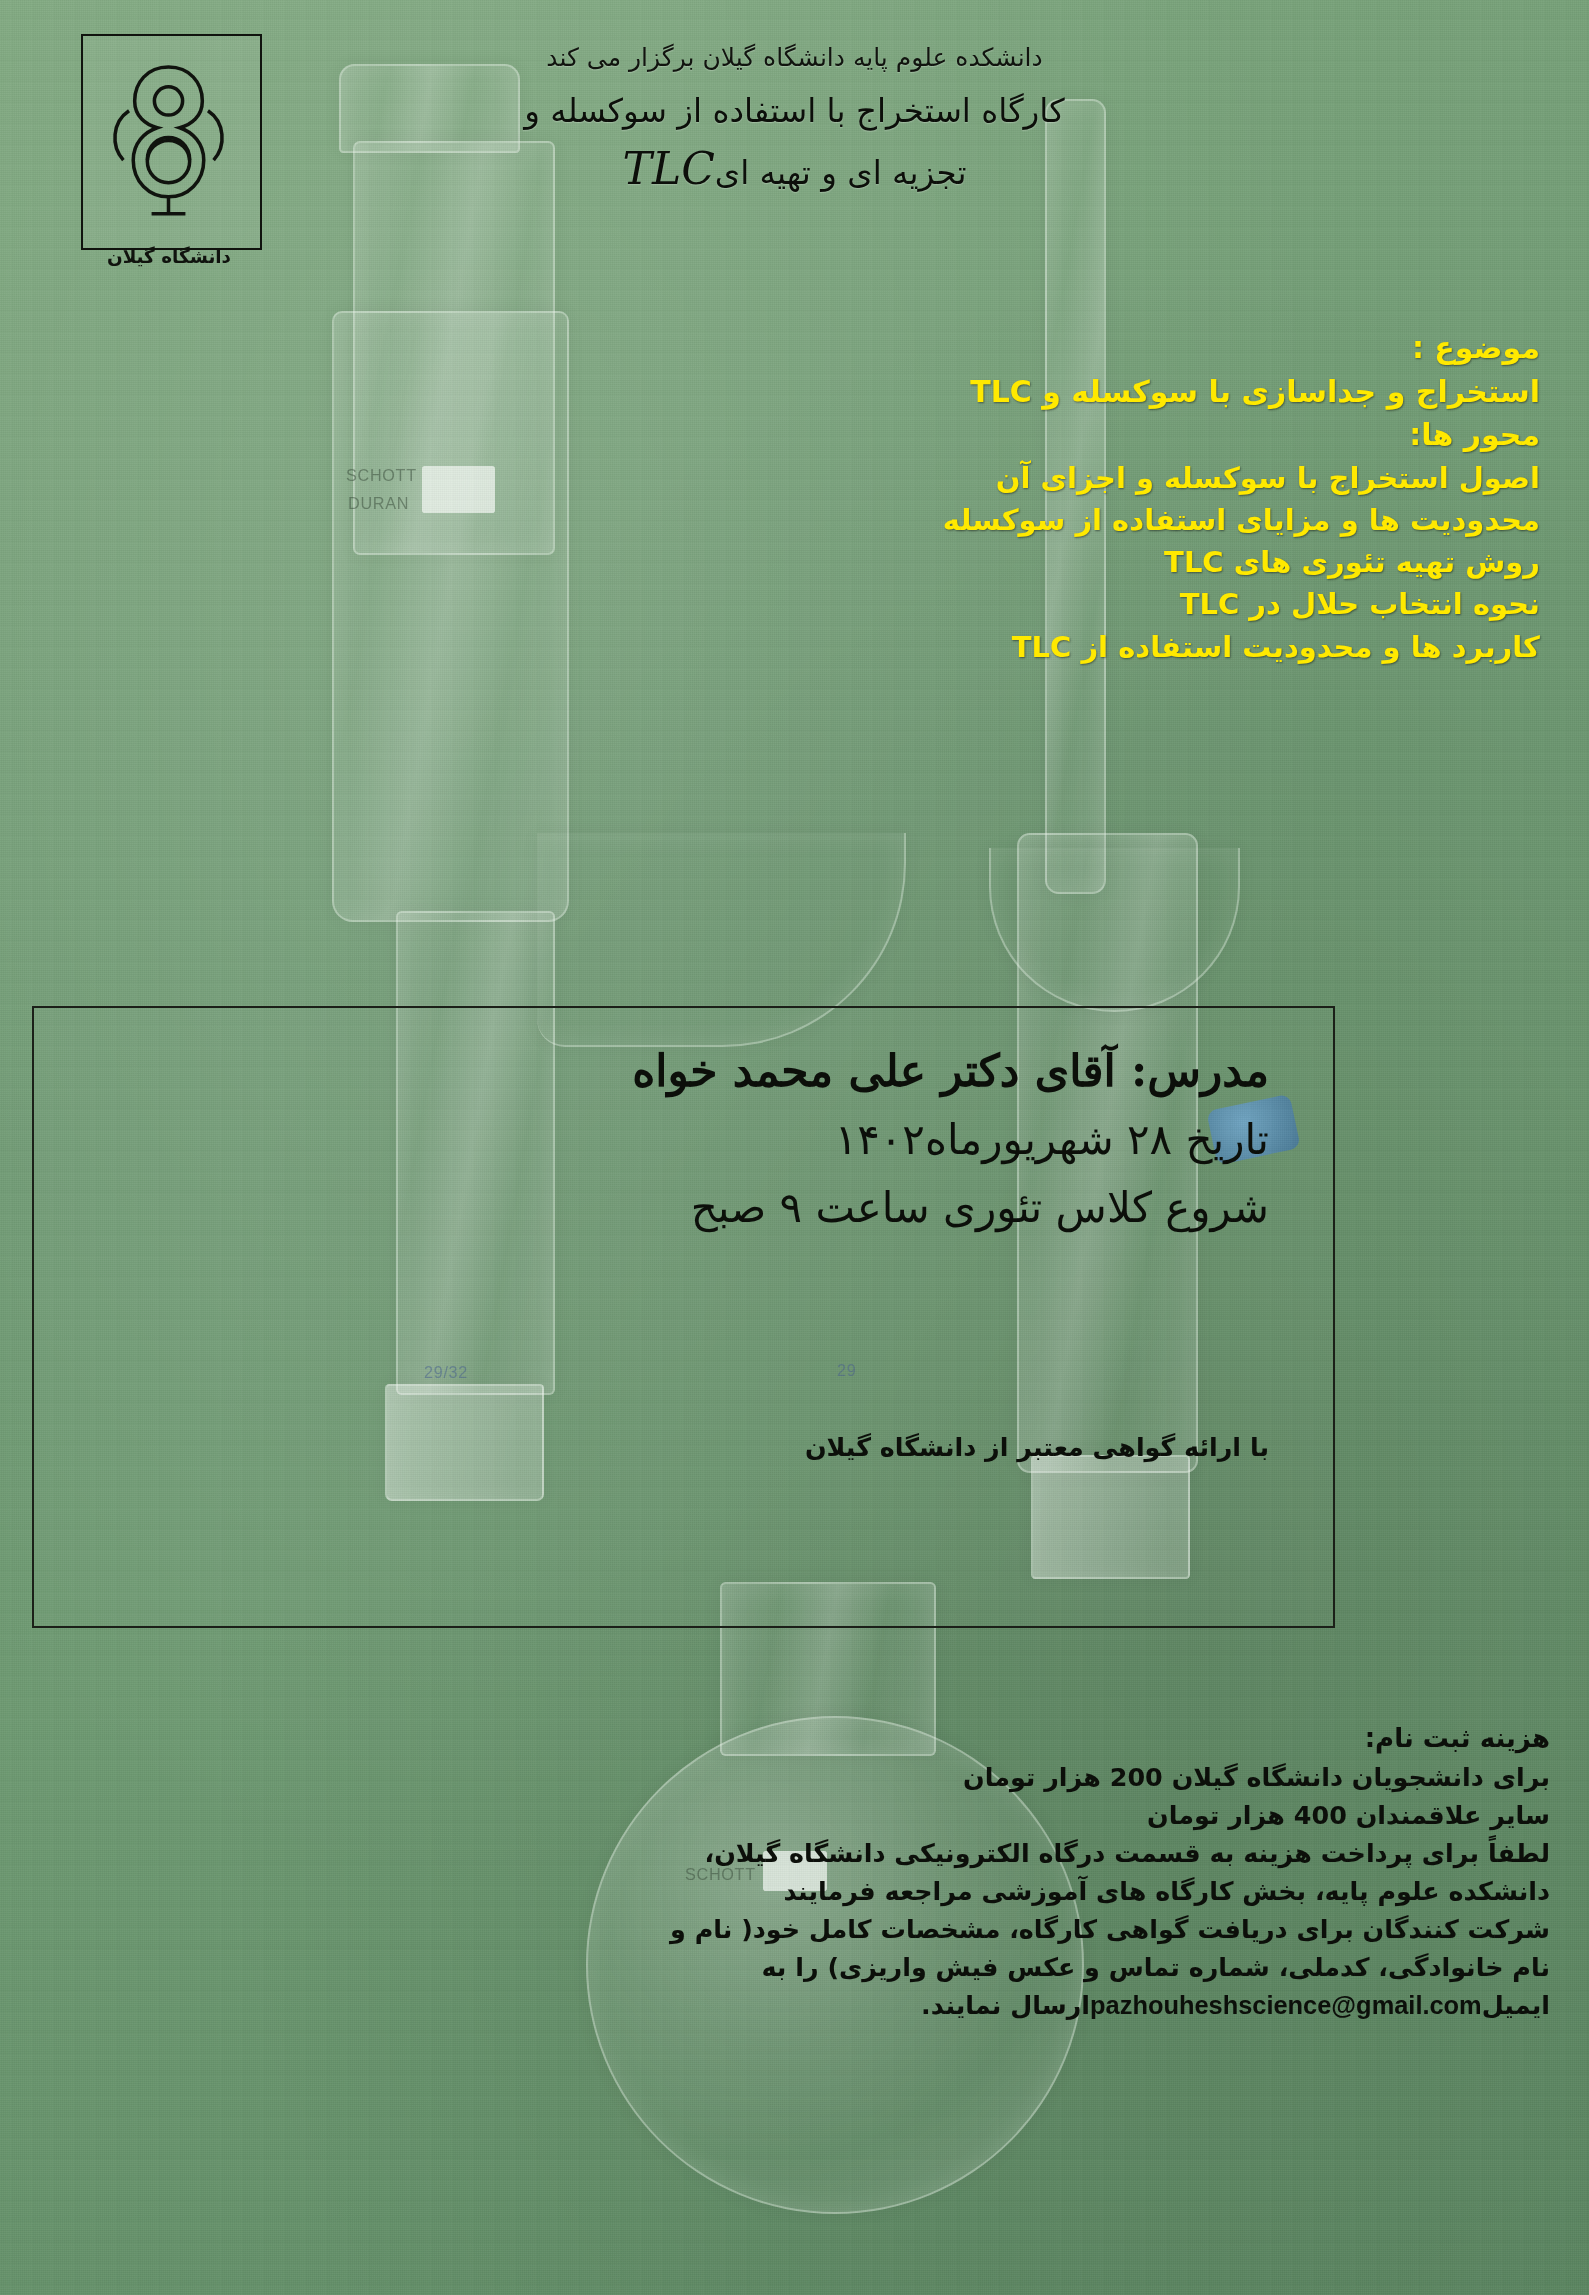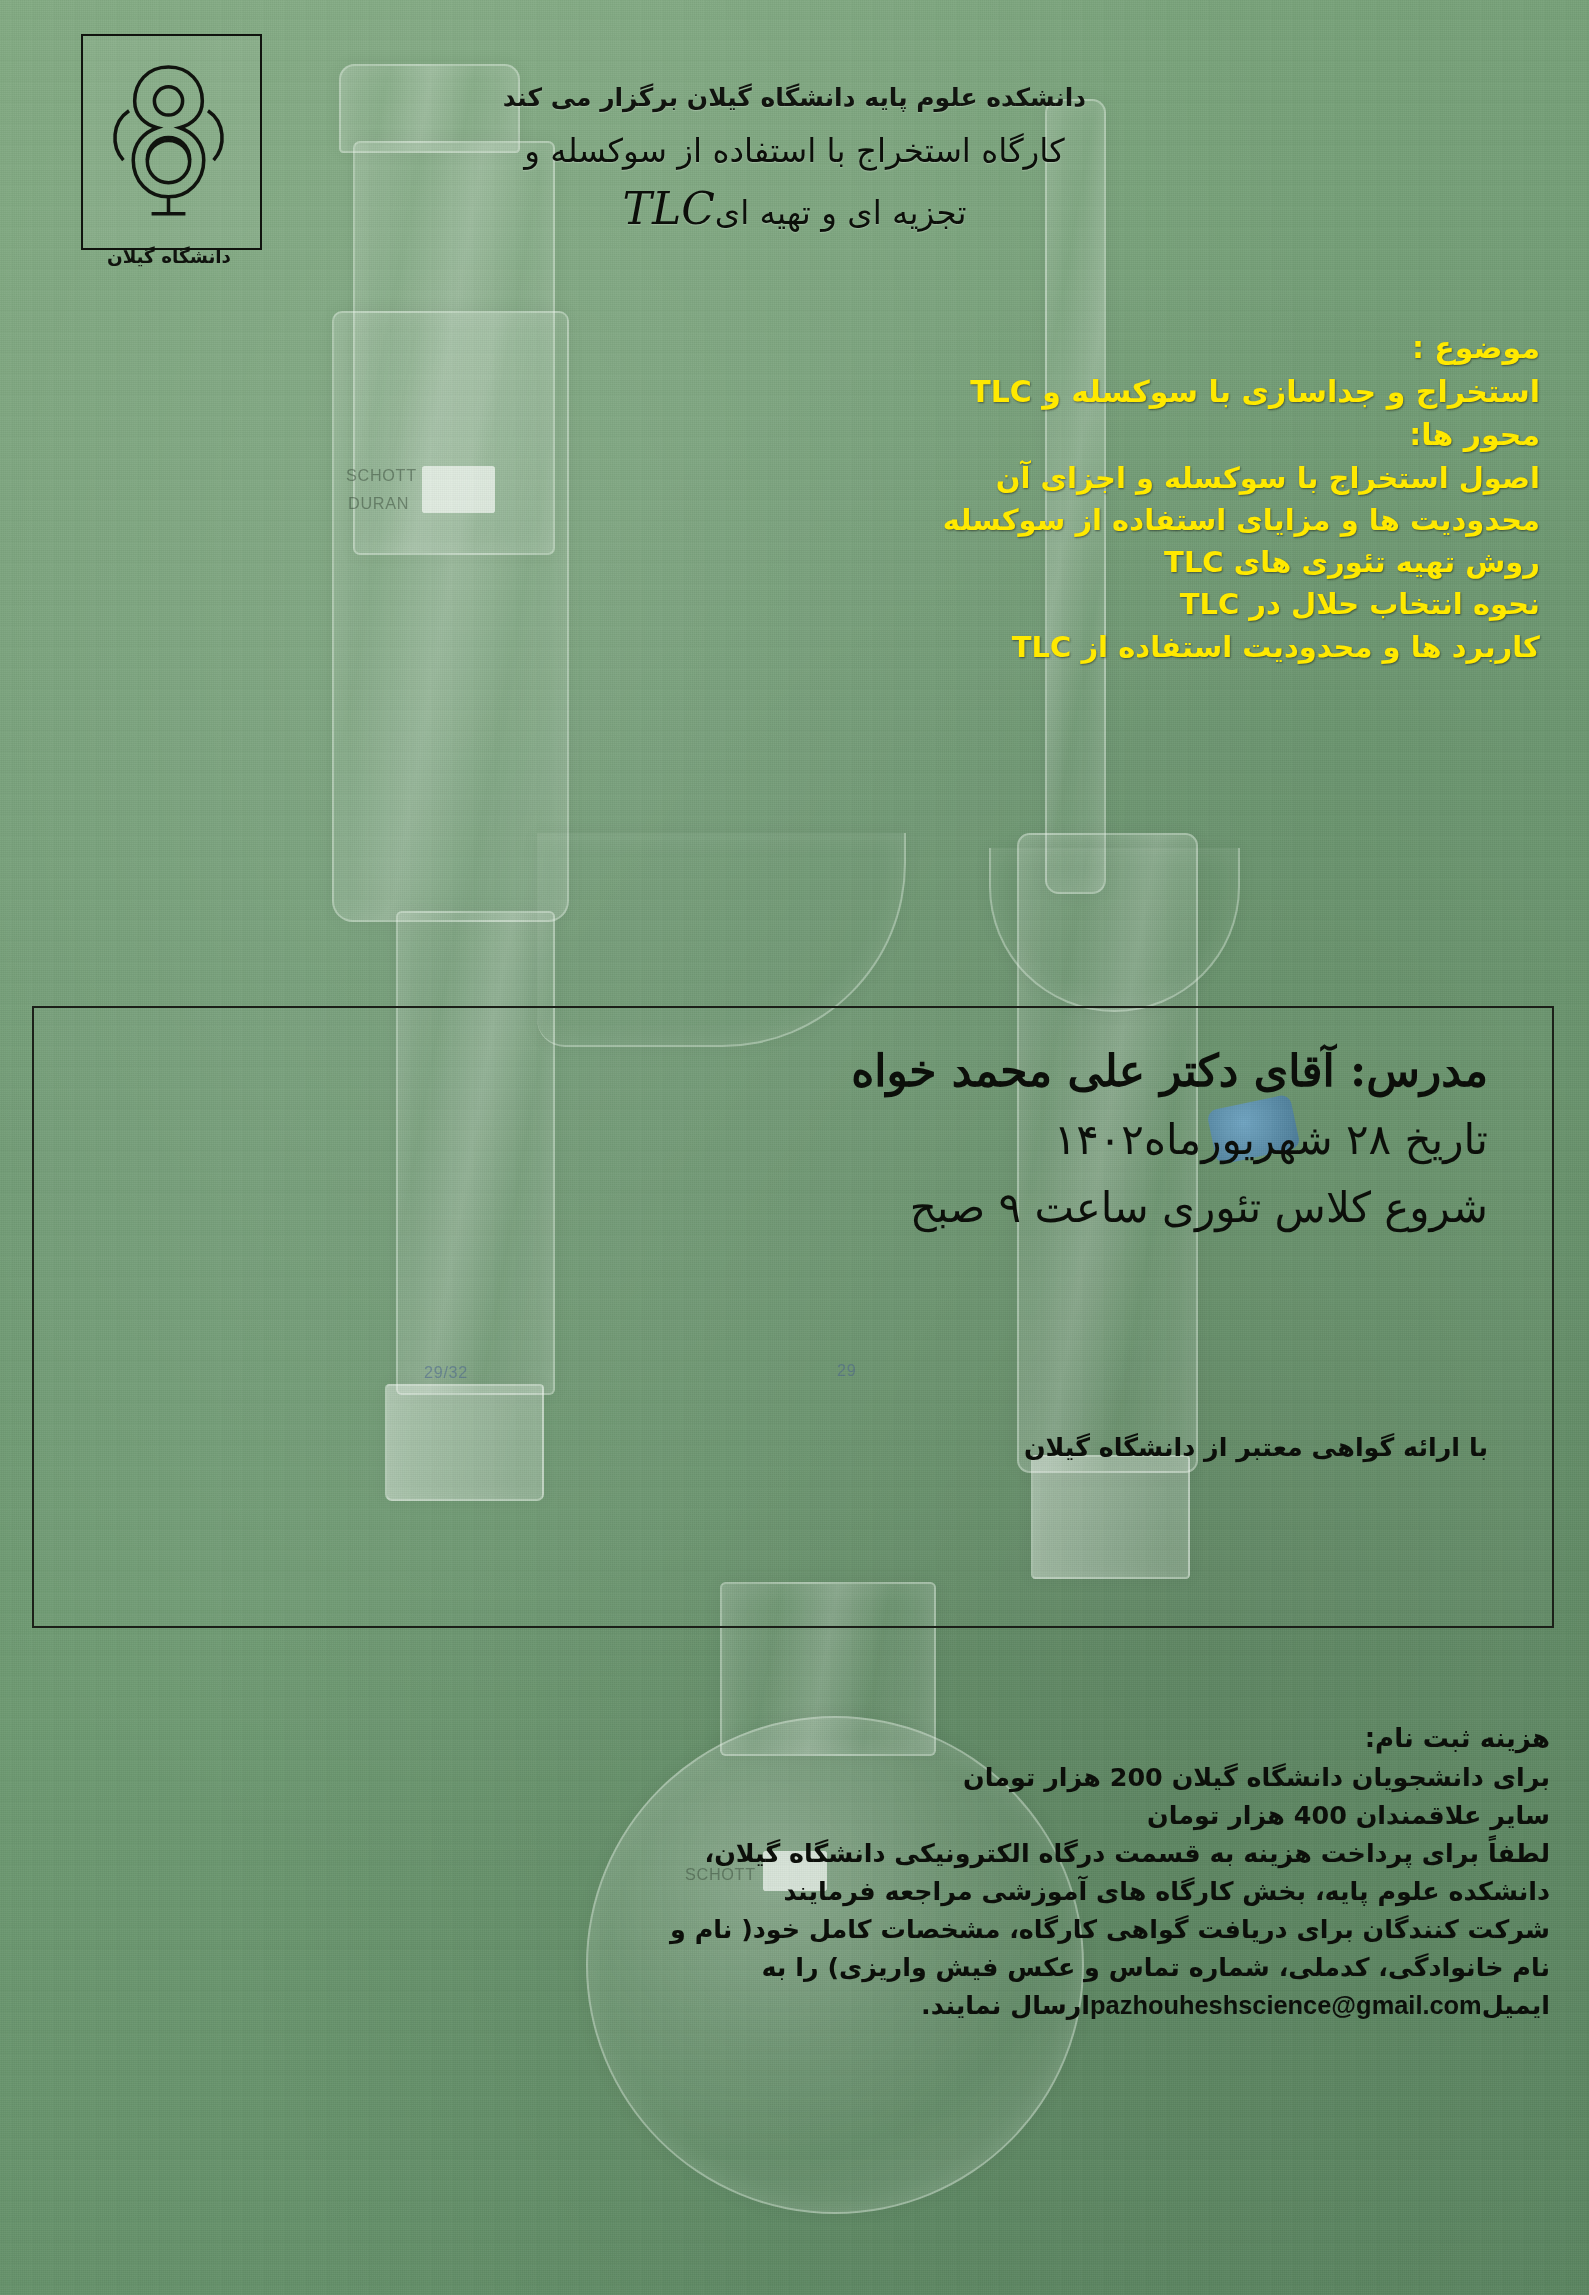--- a/index.html
+++ b/index.html
@@ -153,25 +153,24 @@
   .content { position: absolute; inset: 0; }
 
   .header {
     position: absolute;
     top: 42px; right: 28px; left: 28px;
     text-align: center;
   }
   .org-line {
     color: #11140f;
     font-size: 25px;
-    font-weight: bold;
+    font-weight: normal;
     line-height: 1.3;
     margin-bottom: 12.7px;
     text-shadow: 0 0.7px 1.4px rgba(255,255,255,0.25);
-    margin-top: 40px;
   }
   .title-line {
     color: #0c0f0a;
     font-size: 32.5px;
     font-weight: normal;
     line-height: 1.5;
     text-shadow: 0 0.7px 1.4px rgba(255,255,255,0.25);
   }
   .title-line .tlc {
     font-family: "DejaVu Serif", "Liberation Serif", serif;
@@ -226,21 +225,21 @@
     font-size: 29px;
     font-weight: bold;
     line-height: 1.46;
     text-shadow: 0.7px 0.7px 2.1px rgba(0,0,0,0.45);
   }
 
   
   .frame {
     position: absolute;
     left: 32px; top: 1006px;
-    width: 1522px; height: 622px;
+    width: 1303px; height: 622px;
     border: 2.1px solid #1b1f18;
     background: rgba(255,255,255,0.02);
     box-sizing: border-box;
   }
   .frame-inner {
     position: absolute;
     top: 28px; right: 64px; left: 64px;
     text-align: right;
     direction: rtl;
     font-family: "DejaVu Serif", "Liberation Serif", serif;

